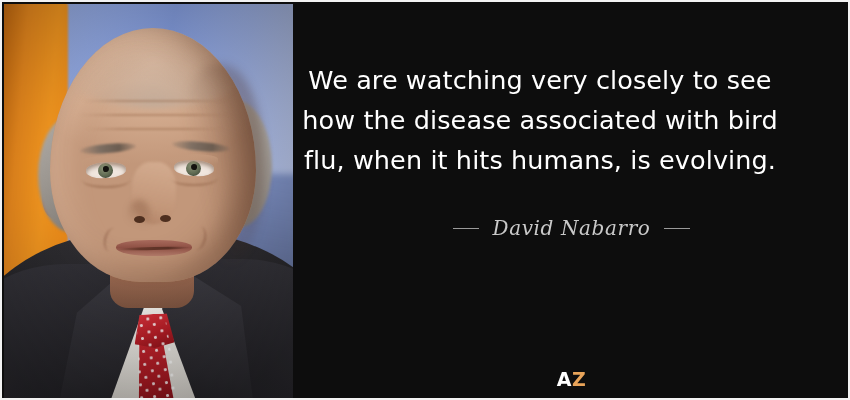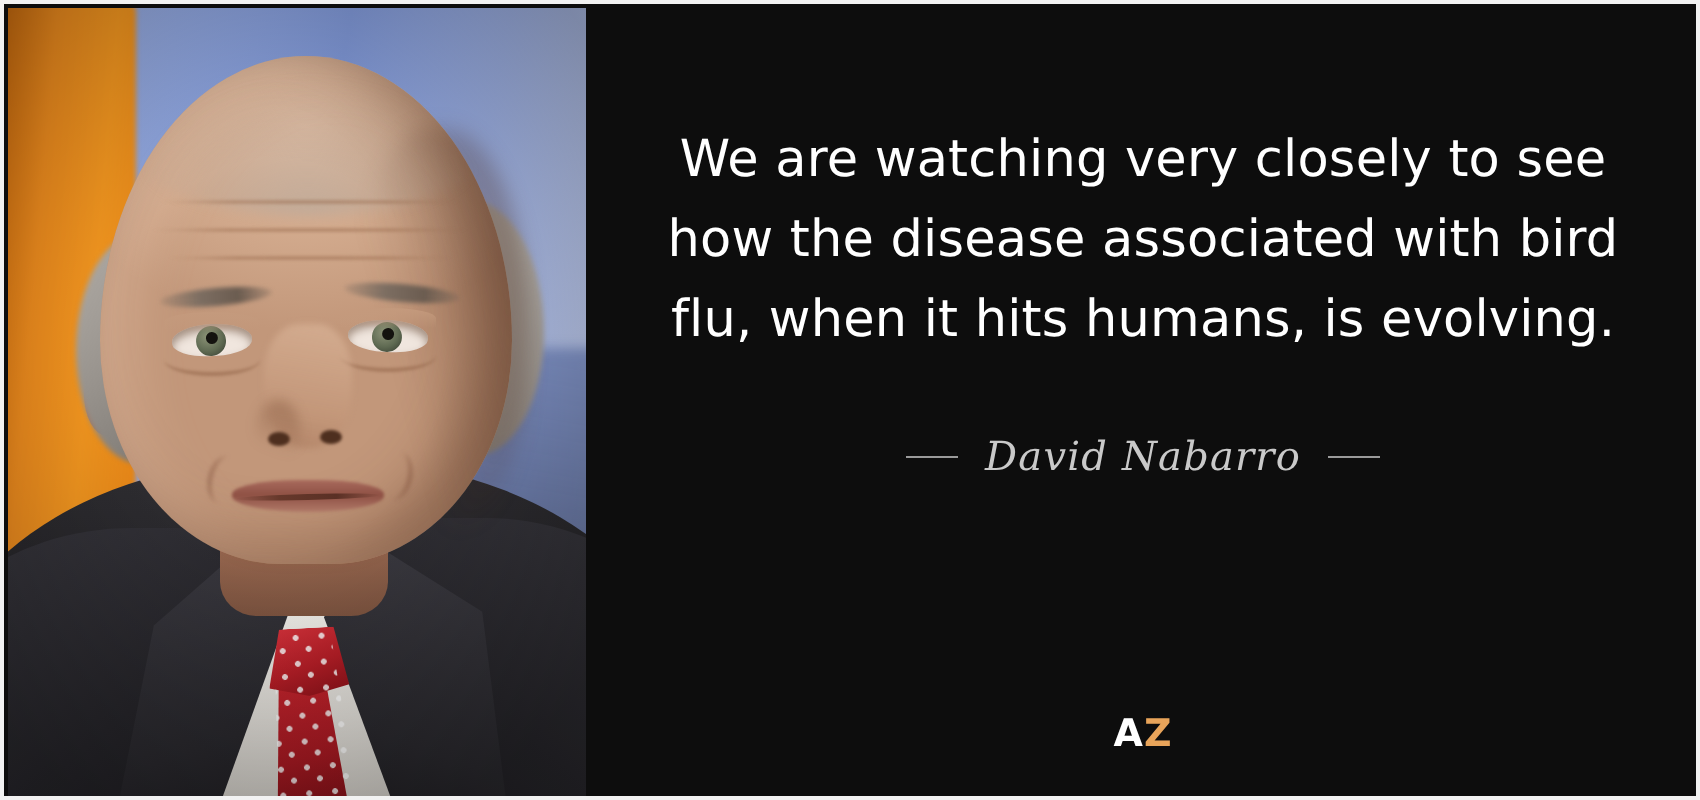--- a/index.html
+++ b/index.html
@@ -455,21 +455,20 @@
   
   .quote-panel {
     position: absolute;
     left: 293px;
     top: 0;
     right: 0;
     bottom: 0;
     background: #0d0d0d;
     display: flex;
     flex-direction: column;
-    align-items: center;
     padding-top: 58px;
     box-sizing: border-box;
   }
   .quote-text {
     width: 490px;
     text-align: center;
     color: #ffffff;
     font-family: "DejaVu Sans", sans-serif;
     font-size: 25.5px;
     line-height: 40px;
@@ -493,21 +492,21 @@
     font-family: "DejaVu Serif", serif;
     font-style: italic;
     font-size: 20px;
     letter-spacing: .6px;
     white-space: nowrap;
   }
   .logo {
     position: absolute;
     left: 0;
     right: 0;
-    top: 356px;
+    top: 368px;
     display: flex;
     align-items: center;
     justify-content: center;
     gap: 8px;
   }
   .logo-az {
     font-family: "DejaVu Sans", sans-serif;
     font-weight: bold;
     font-size: 19px;
     letter-spacing: .5px;

